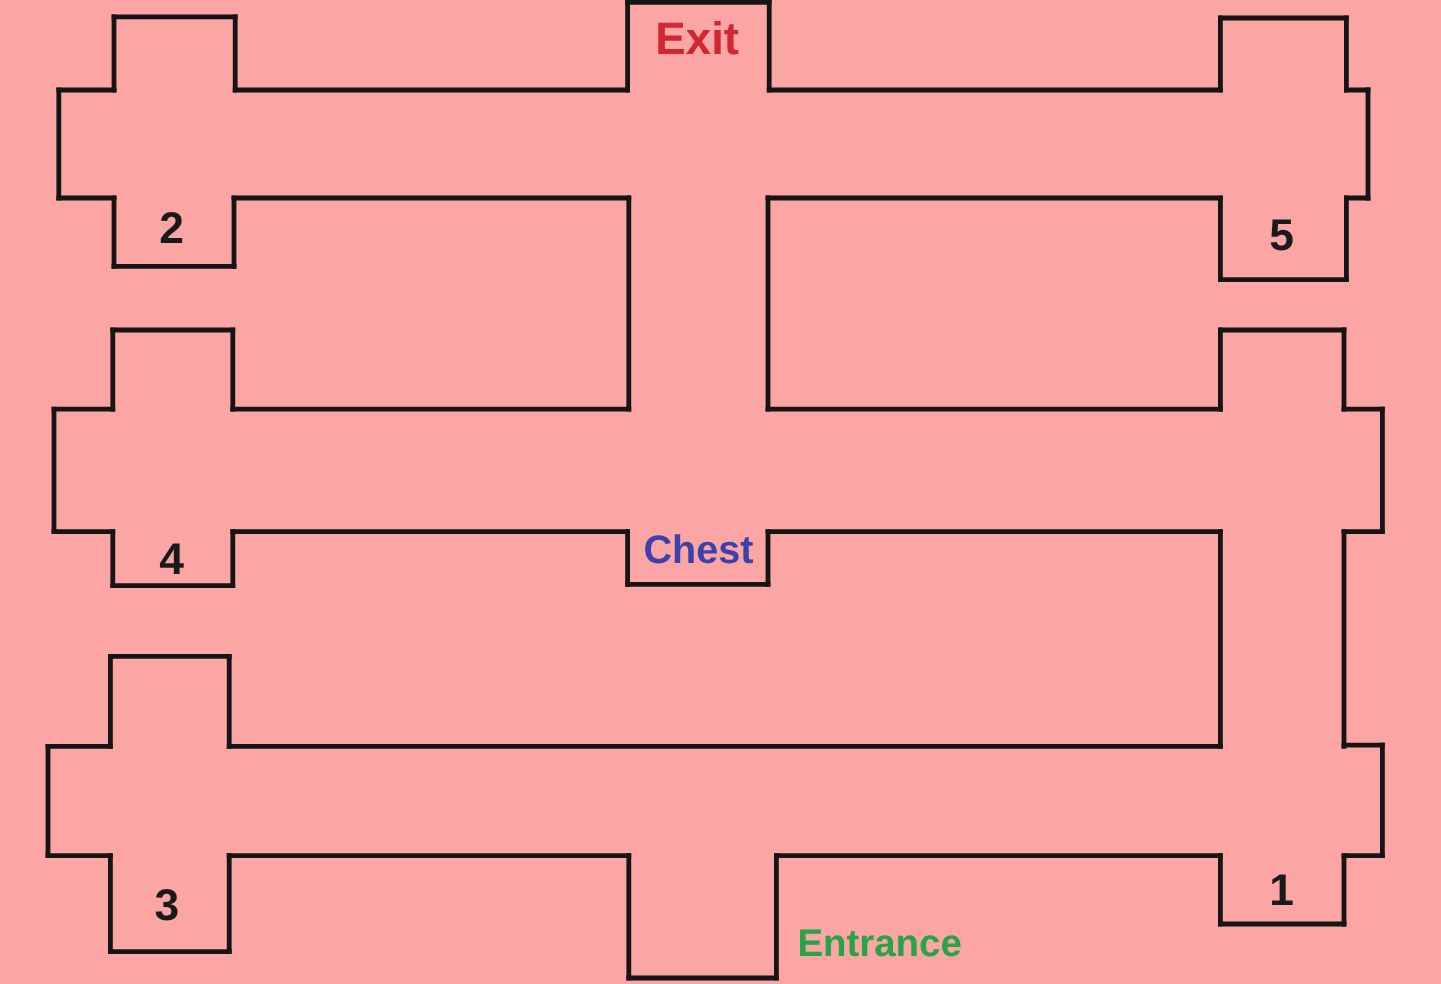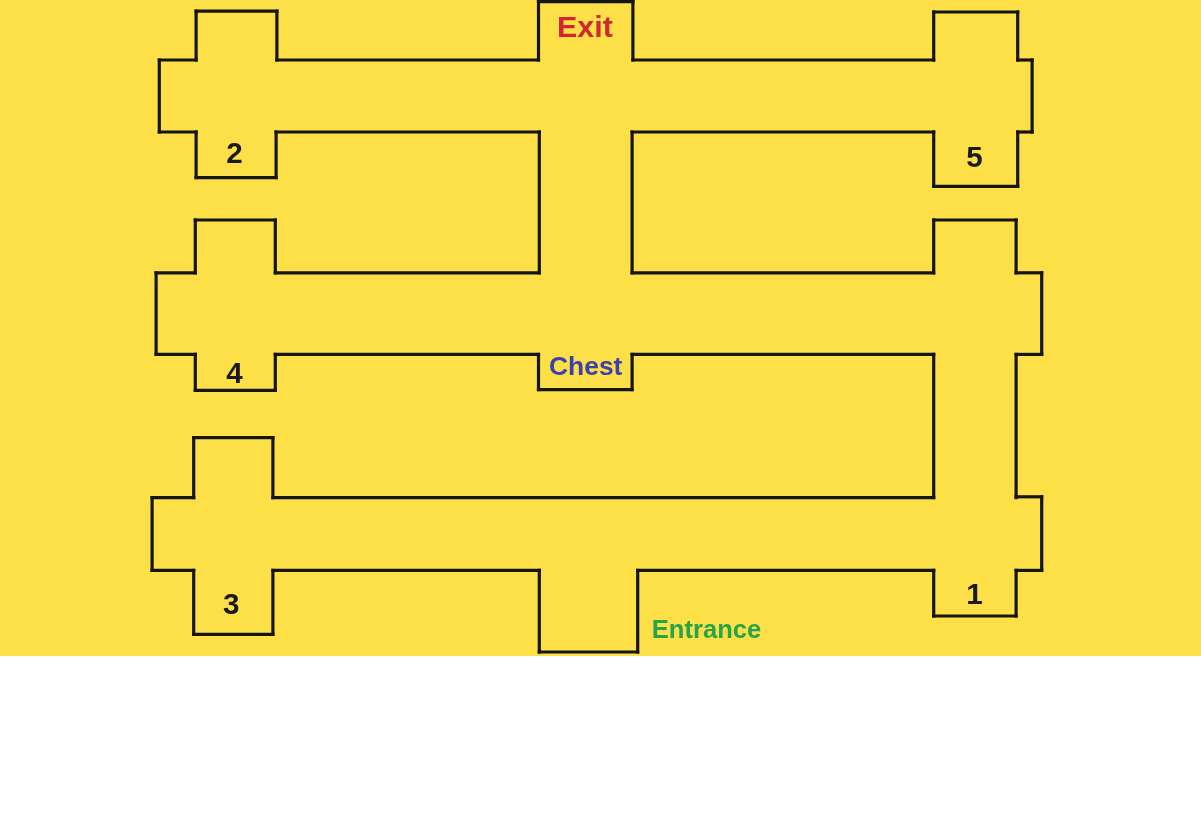--- a/index.html
+++ b/index.html
@@ -3,22 +3,22 @@
 <meta charset="utf-8">
 <style>
   html, body {
     margin: 0;
     padding: 0;
     background: #ffffff;
   }
   .stage {
     position: relative;
     width: 1201px;
-    height: 656px;
-    background: #fde047;
+    height: 820px;
+    background: #fca5a5;
     overflow: hidden;
     font-family: "Liberation Sans", sans-serif;
   }
   .stage svg {
     position: absolute;
     left: 0;
     top: 0;
     width: 100%;
     height: 100%;
     display: block;

